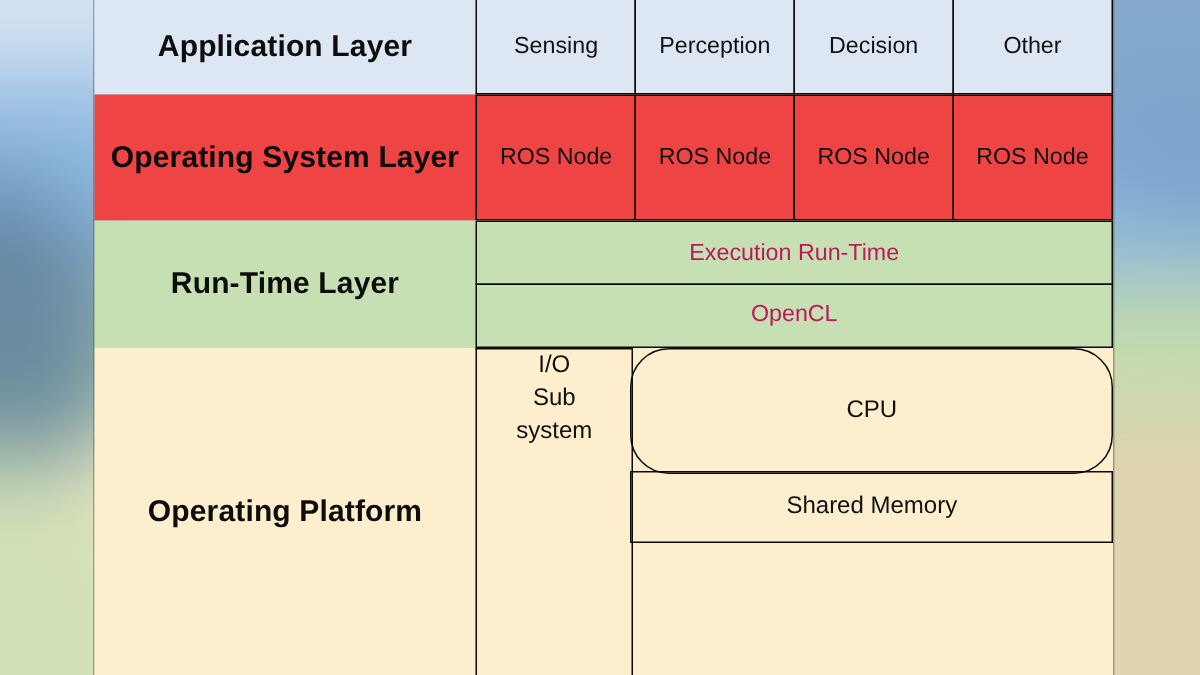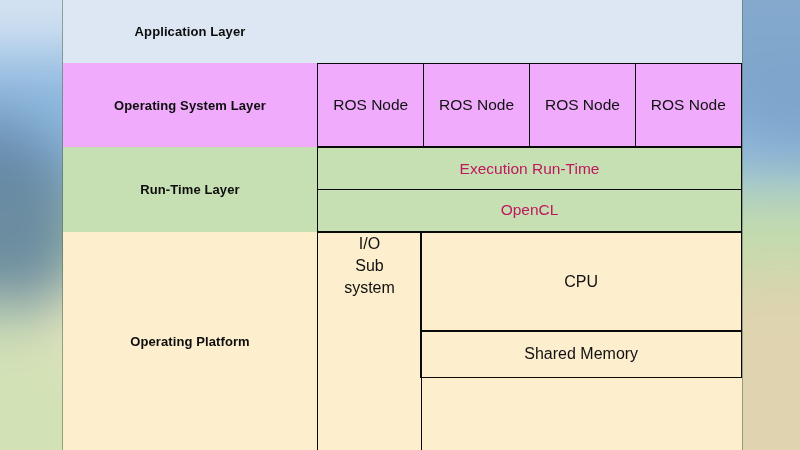--- a/index.html
+++ b/index.html
@@ -46,21 +46,21 @@
 
   
   .label-cell {
     width: 254px;
     flex: 0 0 254px;
     box-sizing: border-box;
     display: flex;
     align-items: center;
     justify-content: center;
     font-weight: bold;
-    font-size: 13px;
+    font-size: 20px;
     color: #0d0d0d;
     letter-spacing: .1px;
   }
 
   .right-col {
     flex: 1 1 auto;
     box-sizing: border-box;
     display: flex;
     flex-direction: column;
   }
@@ -81,21 +81,21 @@
   }
   .cell:first-child { margin-left: 0; }
 
   .band-row { border-bottom: none; }
 
   
   #app-row { top: 0; height: 63px; background: #dde7f3; }
   #app-row .cell { border-top: none; }
 
   
-  #os-row { top: 63px; height: 84px; background: #f0abfc; }
+  #os-row { top: 63px; height: 84px; background: #ef4444; }
 
   
   #rt-row { top: 147px; height: 85px; background: #c6e0b4; }
   #rt-row .right-col { justify-content: stretch; }
   #rt-row .full-cell {
     flex: 1 1 0;
     box-sizing: border-box;
     border: 1.6px solid #0a0a0a;
     display: flex;
     align-items: center;
@@ -129,21 +129,21 @@
   }
   .hw-block {
     box-sizing: border-box;
     border: 1.6px solid #0a0a0a;
     display: flex;
     align-items: center;
     justify-content: center;
     font-size: 16px;
     color: #111;
   }
-  #cpu-block { height: 100px; }
+  #cpu-block { height: 84px; border-radius: 26px; }
   #mem-block { height: 48px; margin-top: -1.6px; }
   #accel-row {
     flex: 1 1 auto;
     display: flex;
     margin-top: -1.6px;
     border-bottom: none;
   }
   #accel-row .cell { border-bottom: none; }
 
   .nowrap { white-space: nowrap; }
@@ -161,20 +161,28 @@
     <div class="bd-blob" style="left:-30px;top:170px;width:190px;height:190px;background:#5d7f9e;opacity:.85;"></div>
     <div class="bd-blob" style="left:-70px;top:330px;width:260px;height:240px;background:#cfe0b5;opacity:.9;"></div>
     <div class="bd-blob" style="left:650px;top:300px;width:260px;height:260px;background:#ded1ad;opacity:.9;"></div>
     <div class="bd-blob" style="left:690px;top:-60px;width:220px;height:260px;background:#7ba2c9;opacity:.9;"></div>
   </div>
 
   <div class="diagram">
 
     <div class="row band-row" id="app-row">
       <div class="label-cell">Application Layer</div>
+      <div class="right-col">
+        <div class="cells">
+          <div class="cell">Sensing</div>
+          <div class="cell">Perception</div>
+          <div class="cell">Decision</div>
+          <div class="cell">Other</div>
+        </div>
+      </div>
     </div>
 
     <div class="row band-row" id="os-row">
       <div class="label-cell">Operating System Layer</div>
       <div class="right-col">
         <div class="cells">
           <div class="cell">ROS Node</div>
           <div class="cell">ROS Node</div>
           <div class="cell">ROS Node</div>
           <div class="cell">ROS Node</div>

